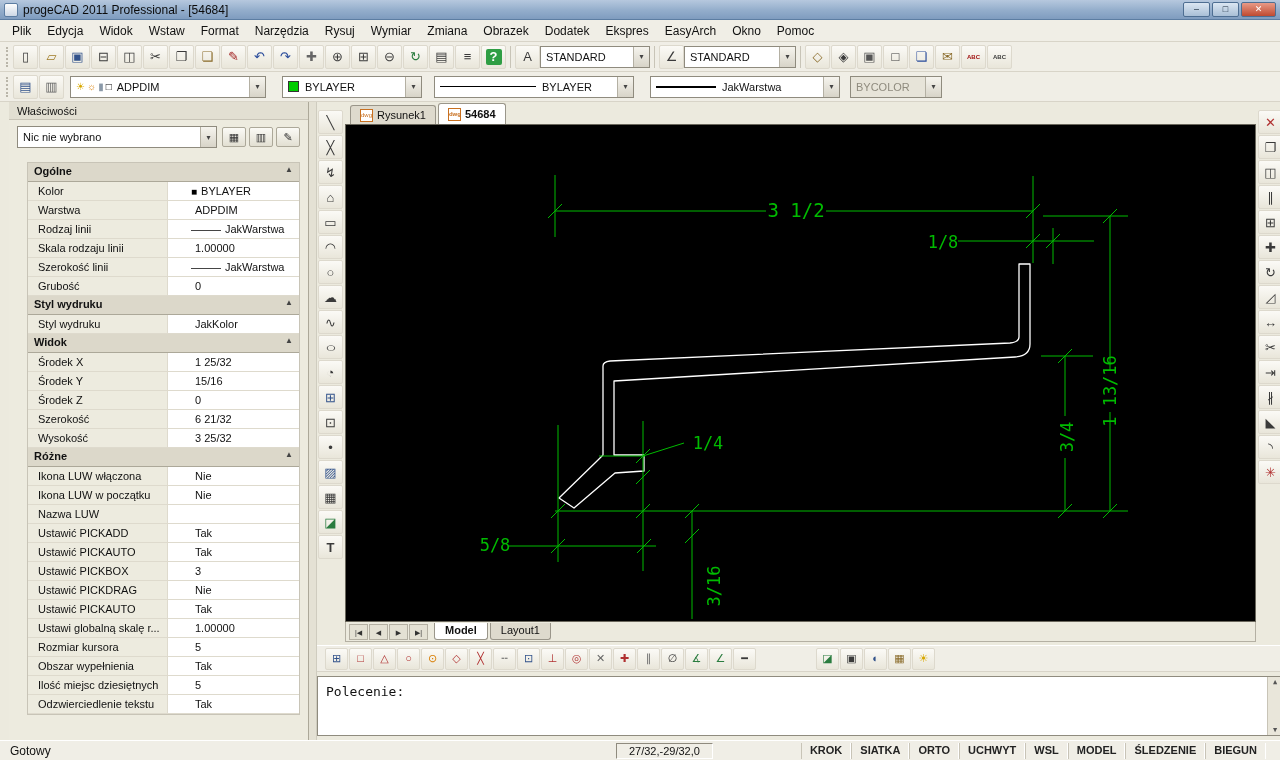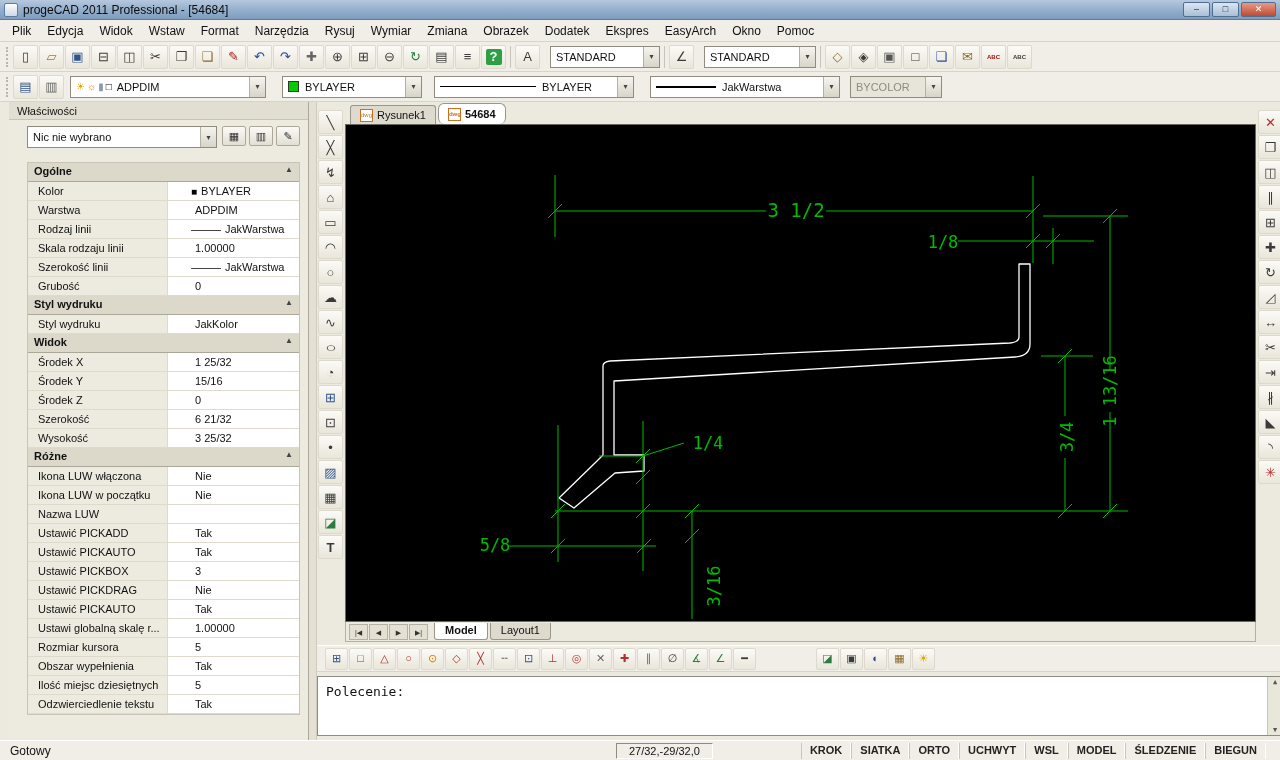--- a/index.html
+++ b/index.html
@@ -29,39 +29,39 @@
   .toolbar1, .toolbar2 { position:absolute; left:0; width:1280px; height:30px; background:#f0eee6;
     border-bottom:1px solid #d8d4c8; display:flex; align-items:center; padding-left:4px; }
   .toolbar1 { top:42px; } .toolbar2 { top:72px; }
   .grip { width:3px; height:20px; border-left:2px dotted #b9b5a9; margin:0 4px 0 2px; }
   .tb-group { display:flex; gap:1px; }
   .tb-btn { width:25px; height:24px; border:1px solid #ddd9cd; border-radius:2px;
     background:linear-gradient(#fbfaf6,#e9e6da); display:flex; align-items:center; justify-content:center; }
   .glyph { font-size:13px; color:#3a3a3a; line-height:1; text-align:center; }
   .tb-sep { width:1px; height:22px; background:#c8c4b7; margin:0 4px; }
   .combo { height:22px; background:#fff; border:1px solid #8f8b7e; display:flex; align-items:center;
-    padding-left:5px; font-size:11px;margin-left:10px; }
+    padding-left:5px; font-size:11px; }
   .combo .arrow-btn { margin-left:auto; width:16px; height:100%; border-left:1px solid #b4b0a3;
     background:linear-gradient(#f6f4ee,#d8d4c8); font-size:8px; color:#444; display:flex;
     align-items:center; justify-content:center; }
   .combo.disabled { background:#e7e4d9; color:#8f8b7e; }
   .line-preview { display:inline-block; width:96px; border-top:1px solid #000; margin-right:6px; }
   .line-preview.thick { border-top-width:2px; }
   .mini-icons { display:flex; gap:2px; margin-right:5px; }
   .mini { font-size:10px; line-height:1; }
 
   
   .main { position:absolute; top:102px; left:9px; width:1280px; height:638px; }
 
   
   .props-panel { position:absolute; left:0; top:0; width:300px; height:638px; background:#edebdf;
     border-right:1px solid #aca899; }
   .props-title { height:18px; background:#e2dfd2; border-bottom:1px solid #c8c4b7;
     font-size:11px; padding:3px 0 0 8px; }
-  .props-toolbar { display:flex; align-items:flex-start; padding:6px 8px 4px 8px; gap:5px; }
+  .props-toolbar { display:flex; align-items:center; padding:6px 8px 4px 8px; gap:5px; }
   .props-combo { width:200px; }
   .props-btns { display:flex; gap:3px; margin-left:auto; }
   .pbtn { width:24px; height:20px; border:1px solid #aca899; border-radius:2px;
     background:linear-gradient(#fbfaf6,#e2dfd2); display:flex; align-items:center; justify-content:center;
     font-size:11px; color:#333; }
   .props-grid { margin:10px 8px 0 18px; border:1px solid #c8c4b7; background:#edebdf; }
   .prop-header { height:17px; background:#dcd8ca; border-bottom:1px solid #aca899;
     font-weight:bold; font-size:11px; padding:2px 6px 16px 6px; display:flex; }
   .col-arrow { margin-left:auto; font-size:8px; color:#444; }
   .prop-row { display:flex; height:19px; border-bottom:1px solid #dedacd; font-size:11px; }
@@ -78,21 +78,21 @@
   .left-tools, .right-tools { position:absolute; top:8px; display:flex; flex-direction:column; gap:1px; }
   .left-tools { left:1px; }
   .right-tools { left:941px; }
   .tool-btn { width:25px; height:24px; border:1px solid #ddd9cd; border-radius:2px;
     background:linear-gradient(#fbfaf6,#e9e6da); display:flex; align-items:center; justify-content:center; }
 
   .canvas-area { position:absolute; left:28px; top:0; width:911px; height:540px; }
   .doc-tabs { height:22px; display:flex; align-items:flex-end; gap:2px; padding:2px 0 0 5px; }
   .doc-tab { display:inline-flex; align-items:center; gap:4px; height:19px; padding:0 9px;
     border:1px solid #9a968a; border-bottom:none; border-radius:3px 3px 0 0; background:#dedacd; font-size:11px; }
-  .doc-tab.active { background:#fff; font-weight:bold; height:21px;border-radius:6px; }
+  .doc-tab.active { background:#fff; font-weight:bold; height:21px; }
   .dwg-icon { width:13px; height:13px; border:1px solid #c87020; background:#fff; color:#c87020;
     font-size:6px; line-height:11px; text-align:center; }
   .canvas-frame { position:absolute; left:0; top:22px; width:911px; height:498px;
     border:1px solid #6a675c; background:#000; }
   svg.drawing { width:100%; height:100%; display:block; }
   .layout-strip { position:absolute; left:0; top:520px; width:911px; height:20px; display:flex;
     align-items:center; background:#eceade; border:1px solid #b4b0a3; border-top:none; padding-left:3px; }
   .nav-btns { display:flex; gap:1px; margin-right:6px; }
   .nav-btn { width:19px; height:16px; border:1px solid #b4b0a3; background:#e4e1d4;
     font-size:7px; text-align:center; line-height:15px; color:#333; }

